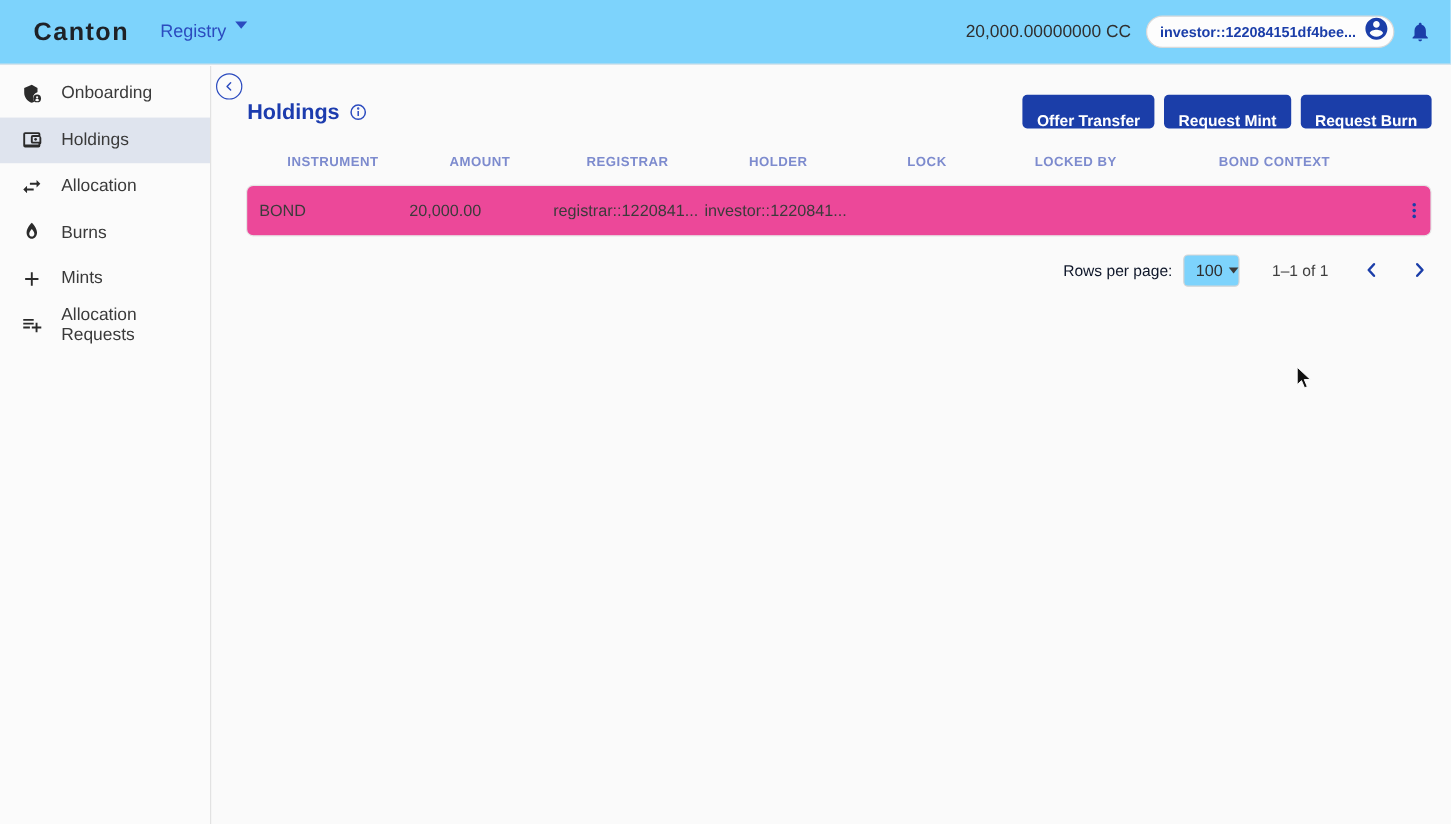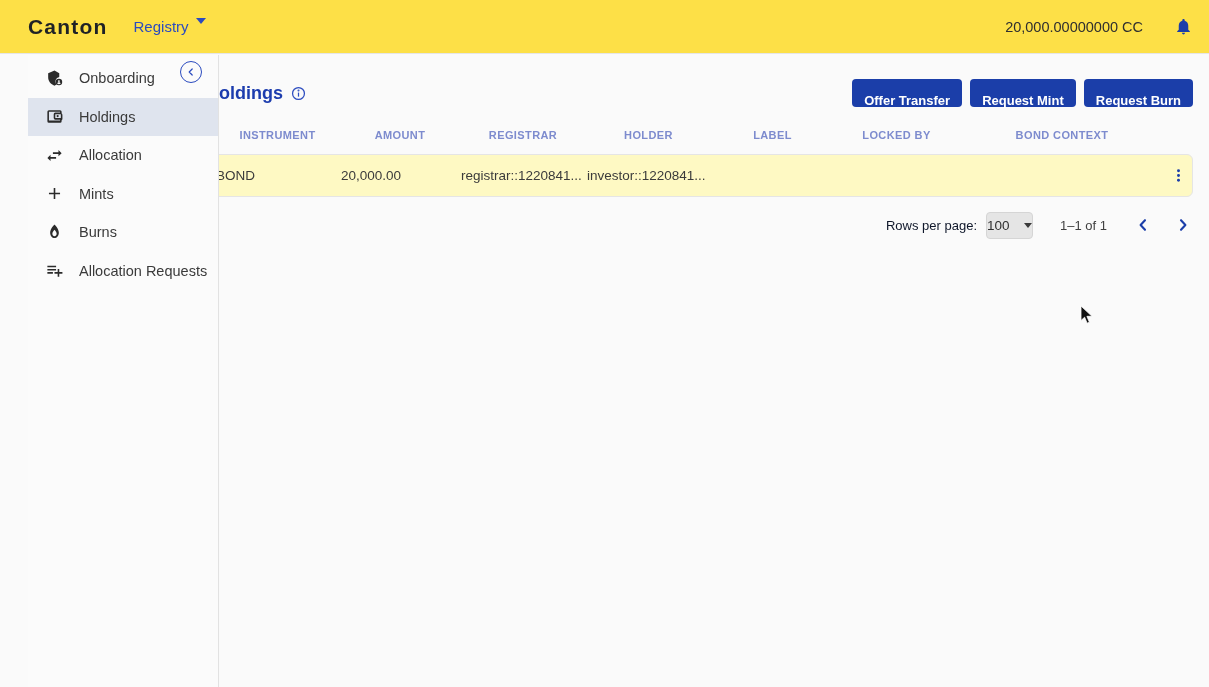--- a/index.html
+++ b/index.html
@@ -7,21 +7,21 @@
   body {
     font-family: "Liberation Sans", "DejaVu Sans", sans-serif;
     background: #fafafa;
     color: #3a3a3a;
     position: relative;
   }
 
   
   .topbar {
     height: 54px;
-    background: #fde047;
+    background: #7dd3fc;
     border-bottom: 1px solid #e6e6e6;
     display: flex;
     align-items: center;
     padding: 0 16px 0 28px;
   }
   .logo {
     font-size: 21px;
     font-weight: 700;
     letter-spacing: 1.2px;
     color: #1e2126;
@@ -29,40 +29,39 @@
   .app-selector {
     margin-left: 26px;
     display: flex;
     align-items: flex-start;
     gap: 7px;
     color: #2b4bbf;
     font-size: 15px;
     cursor: pointer;
   }
   .caret-down { width: 0; height: 0; border-left: 5px solid transparent; border-right: 5px solid transparent; border-top: 6px solid #2b4bbf; }
-  .topbar-right { margin-left: auto; display: flex; align-items: center; gap: 31px; }
+  .topbar-right { margin-left: auto; display: flex; align-items: center; gap: 12px; }
   .balance { font-size: 14.5px; color: #2f2f2f; }
   .account-chip {
     display: flex; align-items: center; gap: 6px;
     border: 1px solid #d9d9d9; border-radius: 15px;
     background: #fdfdfd;
     padding: 2px 3px 2px 11px;
     height: 27px;
     cursor: pointer;
   }
   .account-chip .chip-label { font-size: 12px; font-weight: 700; color: #1b3ea9; }
   .icon-blue { color: #1b3ea9; }
 
   
   .sidebar {
-    position: absolute; left: 0; top: 55px; bottom: 0; width: 191px;
+    position: absolute; left: 0; top: 55px; bottom: 0; width: 176px;
     background: #fbfbfb;
     border-right: 1px solid #e2e2e2;
     padding-top: 4px;
-    margin-left: 28px;
   }
   .nav-item {
     height: 38.5px;
     display: flex; align-items: center; gap: 15px;
     padding-left: 16px;
     font-size: 14.5px;
     color: #3a3a3a;
     cursor: pointer;
   }
   .nav-item.selected { background: #dfe4ee; }
@@ -105,58 +104,66 @@
   }
   .th {
     font-size: 11px; font-weight: 700;
     letter-spacing: 0.4px;
     color: #7d8bce;
   }
   .row-card {
     margin: 13px 16px 0 13px;
     padding: 0 0 0 10px;
     height: 43px;
-    background: #fef9c3;
+    background: #ec4899;
     border: 1px solid #e5e5e5;
     border-radius: 6px;
   }
   .td { font-size: 13.5px; color: #3b3b3b; white-space: nowrap; overflow: hidden; }
   .row-menu { display: flex; align-items: center; justify-content: center; cursor: pointer; }
 
   .pagination {
     margin: 10px 16px 0 0;
     display: flex; justify-content: flex-end; align-items: center;
     height: 36px;
   }
   .rpp-label { font-size: 13px; color: #0f172a; }
   .rpp-select {
     margin-left: 9px;
     width: 47px; height: 27px;
-    background: #e5e5e5; border: 1px solid #d5d5d5; border-radius: 4px;
-    display: flex; align-items: center; justify-content: space-between; gap: 5px;
+    background: #7dd3fc; border: 1px solid #d5d5d5; border-radius: 4px;
+    display: flex; align-items: center; justify-content: flex-end; gap: 5px;
     font-size: 13.5px; color: #2f2f2f;
     cursor: pointer;
   }
   .rpp-select .caret-down { border-top-color: #3a3a3a; border-left-width: 4px; border-right-width: 4px; border-top-width: 5px; }
   .page-range { margin-left: 27px; font-size: 13px; color: #3f3f3f; }
   .pg-btn { margin-left: 26px; background: none; border: none; display: flex; align-items: center; color: #1b3ea9; cursor: pointer; padding: 2px; }
 
   .cursor { position: absolute; left: 1080px; top: 305px; z-index: 50; pointer-events: none; }
 </style>
 </head>
 <body>
 
 <header class="topbar">
   <div class="logo">Canton</div>
   <div class="app-selector">
     <span>Registry</span>
     <span class="caret-down"></span>
   </div>
   <div class="topbar-right">
     <span class="balance">20,000.00000000 CC</span>
+    <div class="account-chip">
+      <span class="chip-label">investor::122084151df4bee...</span>
+      <span class="icon-blue">
+        <svg width="22" height="22" viewBox="0 0 24 24" fill="currentColor">
+            <path d="M12 2C6.48 2 2 6.48 2 12s4.48 10 10 10 10-4.48 10-10S17.52 2 12 2zm0 3c1.66 0 3 1.34 3 3s-1.34 3-3 3-3-1.34-3-3 1.34-3 3-3zm0 14.2c-2.5 0-4.71-1.28-6-3.22.03-1.99 4-3.08 6-3.08 1.99 0 5.97 1.09 6 3.08-1.29 1.94-3.5 3.22-6 3.22z"></path>
+          </svg>
+      </span>
+    </div>
     <span class="icon-blue" style="display:flex;">
       <svg width="19" height="19" viewBox="0 0 24 24" fill="currentColor">
           <path d="M12 22c1.1 0 2-.9 2-2h-4c0 1.1.9 2 2 2zm6-6v-5c0-3.07-1.63-5.64-4.5-6.32V4c0-.83-.67-1.5-1.5-1.5s-1.5.67-1.5 1.5v.68C7.64 5.36 6 7.92 6 11v5l-2 2v1h16v-1l-2-2z"></path>
         </svg>
     </span>
   </div>
 </header>
 
 <nav class="sidebar">
   <div class="nav-item">
@@ -183,32 +190,32 @@
     <span class="nav-icon">
       <svg width="19" height="19" viewBox="0 0 24 24" fill="currentColor">
           <path d="M6.99 11L3 15l3.99 4v-3H14v-2H6.99v-3zM21 9l-3.99-4v3H10v2h7.01v3L21 9z"></path>
         </svg>
     </span>
     <span>Allocation</span>
   </div>
   <div class="nav-item">
     <span class="nav-icon">
       <svg width="19" height="19" viewBox="0 0 24 24" fill="currentColor">
+          <path d="M12 2S6.5 7.2 6.5 12.3C6.5 16 9 19 12 19s5.5-3 5.5-6.7C17.5 7.2 12 2 12 2zm0 14.6c-1.5 0-2.7-1.3-2.7-3 0-1.4 1.2-3.2 2.7-5 1.5 1.8 2.7 3.6 2.7 5 0 1.7-1.2 3-2.7 3z"></path>
+        </svg>
+    </span>
+    <span>Burns</span>
+  </div>
+  <div class="nav-item">
+    <span class="nav-icon">
+      <svg width="19" height="19" viewBox="0 0 24 24" fill="currentColor">
           <path d="M11 5h2v6h6v2h-6v6h-2v-6H5v-2h6V5z"></path>
         </svg>
     </span>
     <span>Mints</span>
-  </div>
-  <div class="nav-item">
-    <span class="nav-icon">
-      <svg width="19" height="19" viewBox="0 0 24 24" fill="currentColor">
-          <path d="M12 2S6.5 7.2 6.5 12.3C6.5 16 9 19 12 19s5.5-3 5.5-6.7C17.5 7.2 12 2 12 2zm0 14.6c-1.5 0-2.7-1.3-2.7-3 0-1.4 1.2-3.2 2.7-5 1.5 1.8 2.7 3.6 2.7 5 0 1.7-1.2 3-2.7 3z"></path>
-        </svg>
-    </span>
-    <span>Burns</span>
   </div>
   <div class="nav-item">
     <span class="nav-icon">
       <svg width="19" height="19" viewBox="0 0 24 24" fill="currentColor">
           <path d="M14 10H3v2h11v-2zm0-4H3v2h11V6zm4 8v-4h-2v4h-4v2h4v4h2v-4h4v-2h-4zM3 16h7v-2H3v2z"></path>
         </svg>
     </span>
     <span>Allocation Requests</span>
   </div>
 </nav>
@@ -237,21 +244,21 @@
       <button class="btn-primary">Request Mint</button>
       <button class="btn-primary">Request Burn</button>
     </div>
   </div>
 
   <div class="grid table-header">
     <span class="th">INSTRUMENT</span>
     <span class="th">AMOUNT</span>
     <span class="th">REGISTRAR</span>
     <span class="th">HOLDER</span>
-    <span class="th">LABEL</span>
+    <span class="th">LOCK</span>
     <span class="th">LOCKED BY</span>
     <span class="th">BOND CONTEXT</span>
     <span></span>
   </div>
 
   <div class="grid row-card">
     <span class="td">BOND</span>
     <span class="td">20,000.00</span>
     <span class="td">registrar::1220841...</span>
     <span class="td">investor::1220841...</span>

